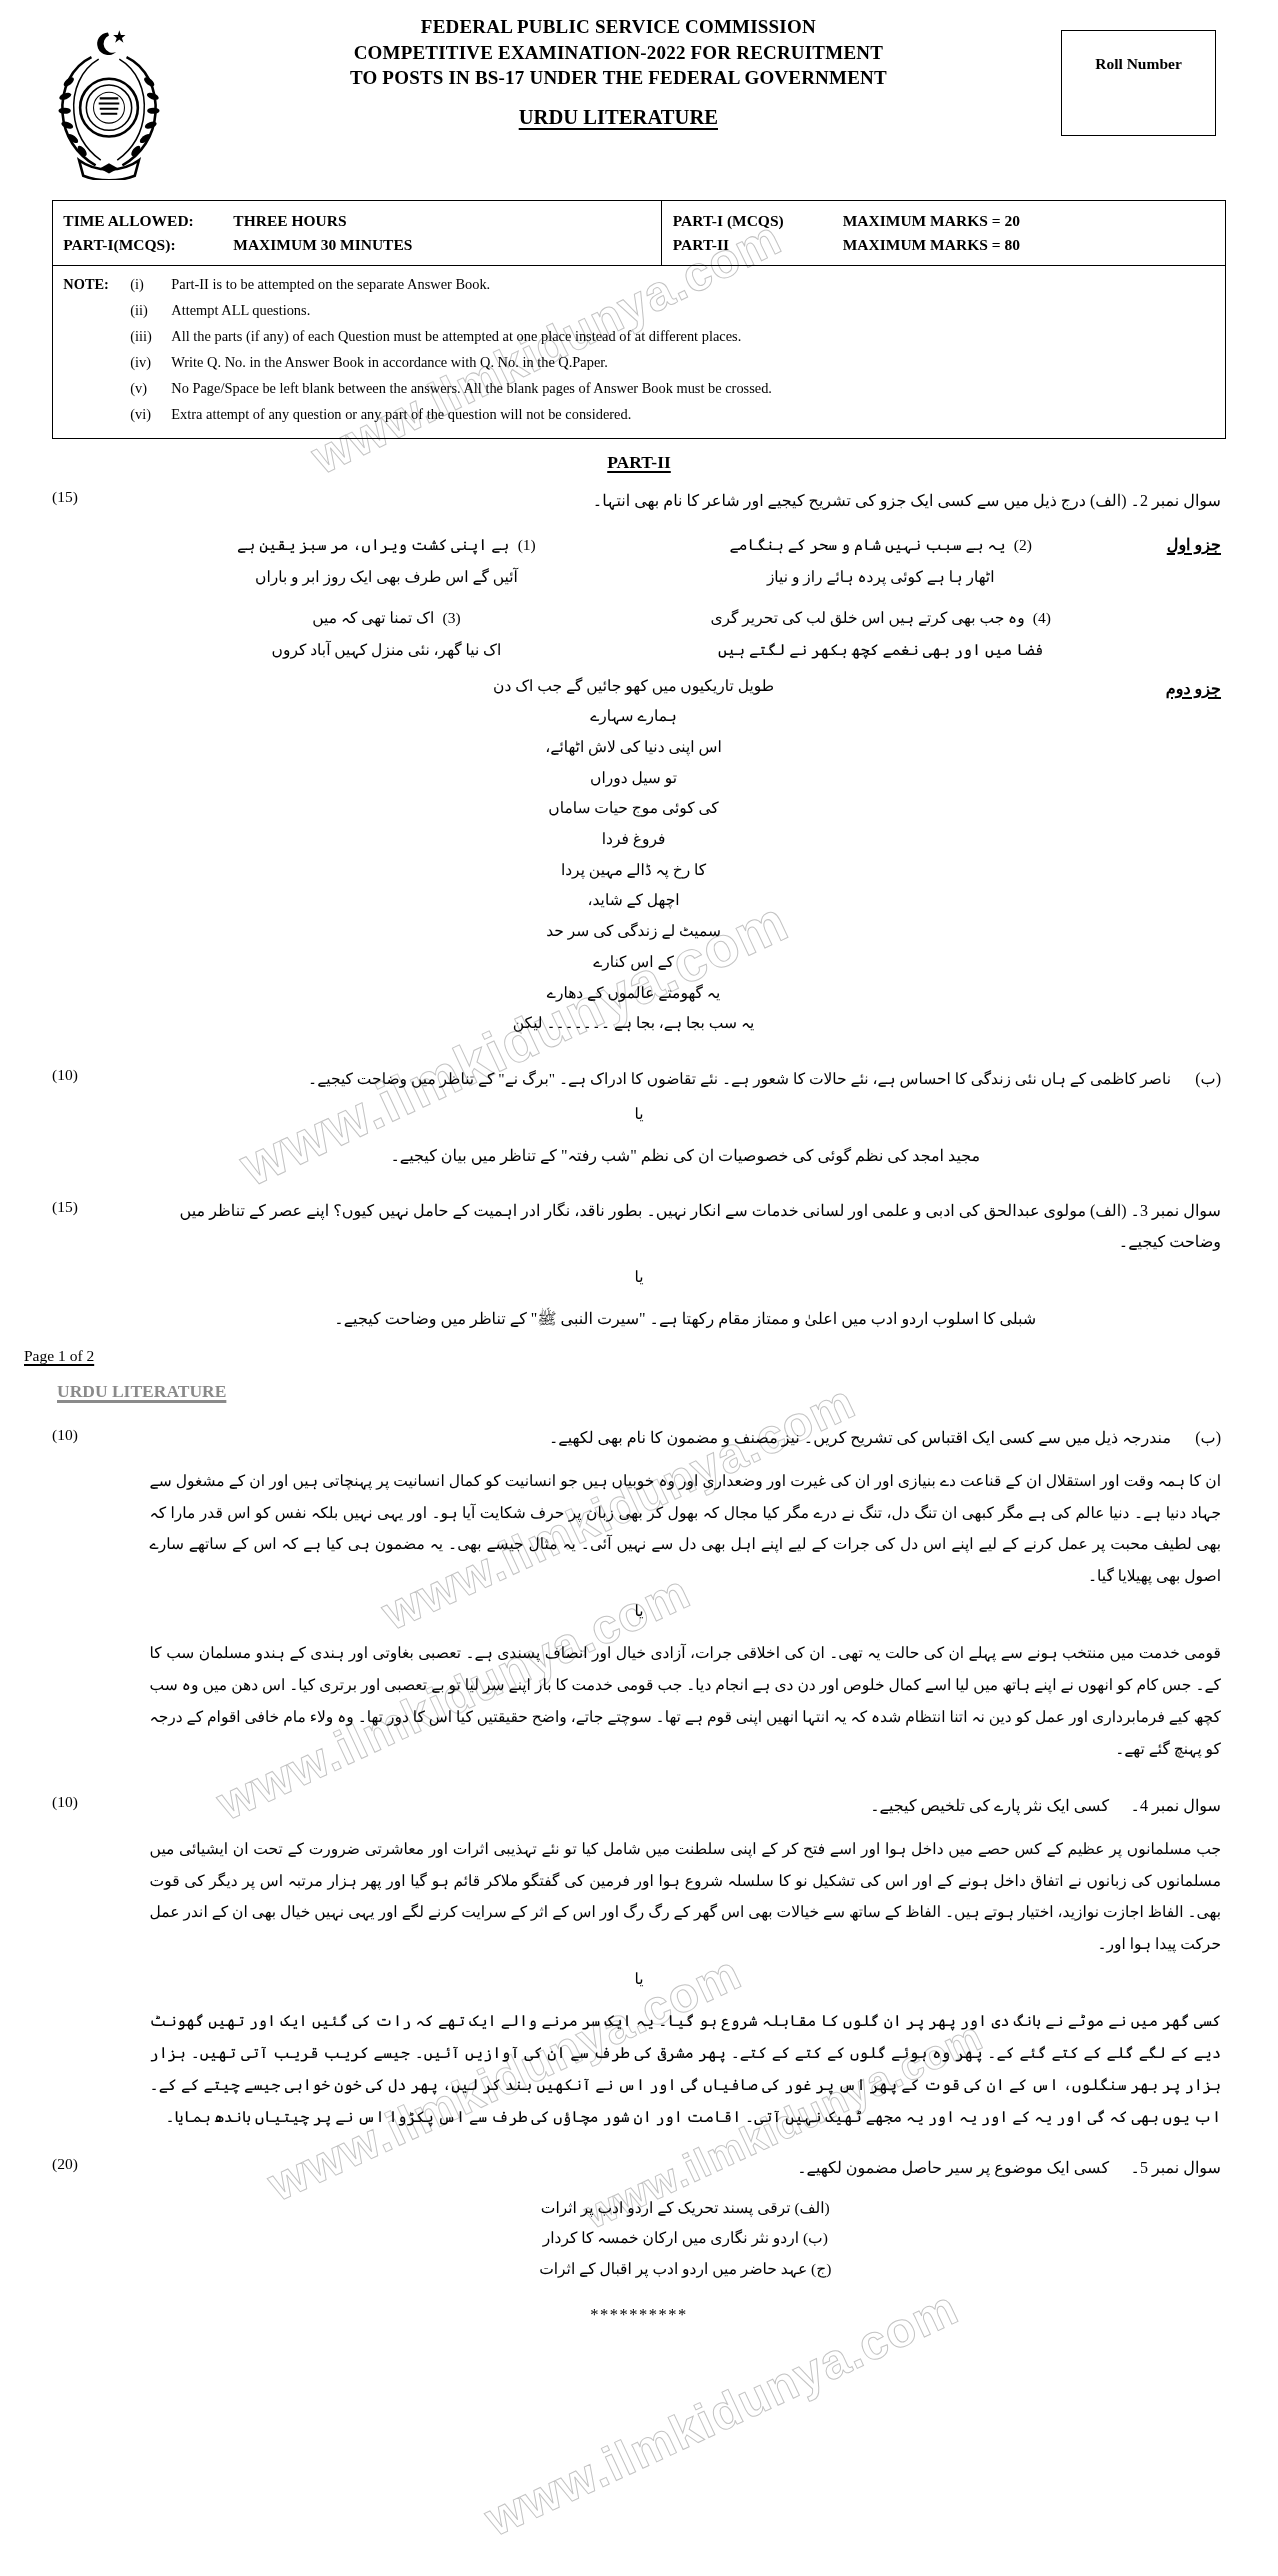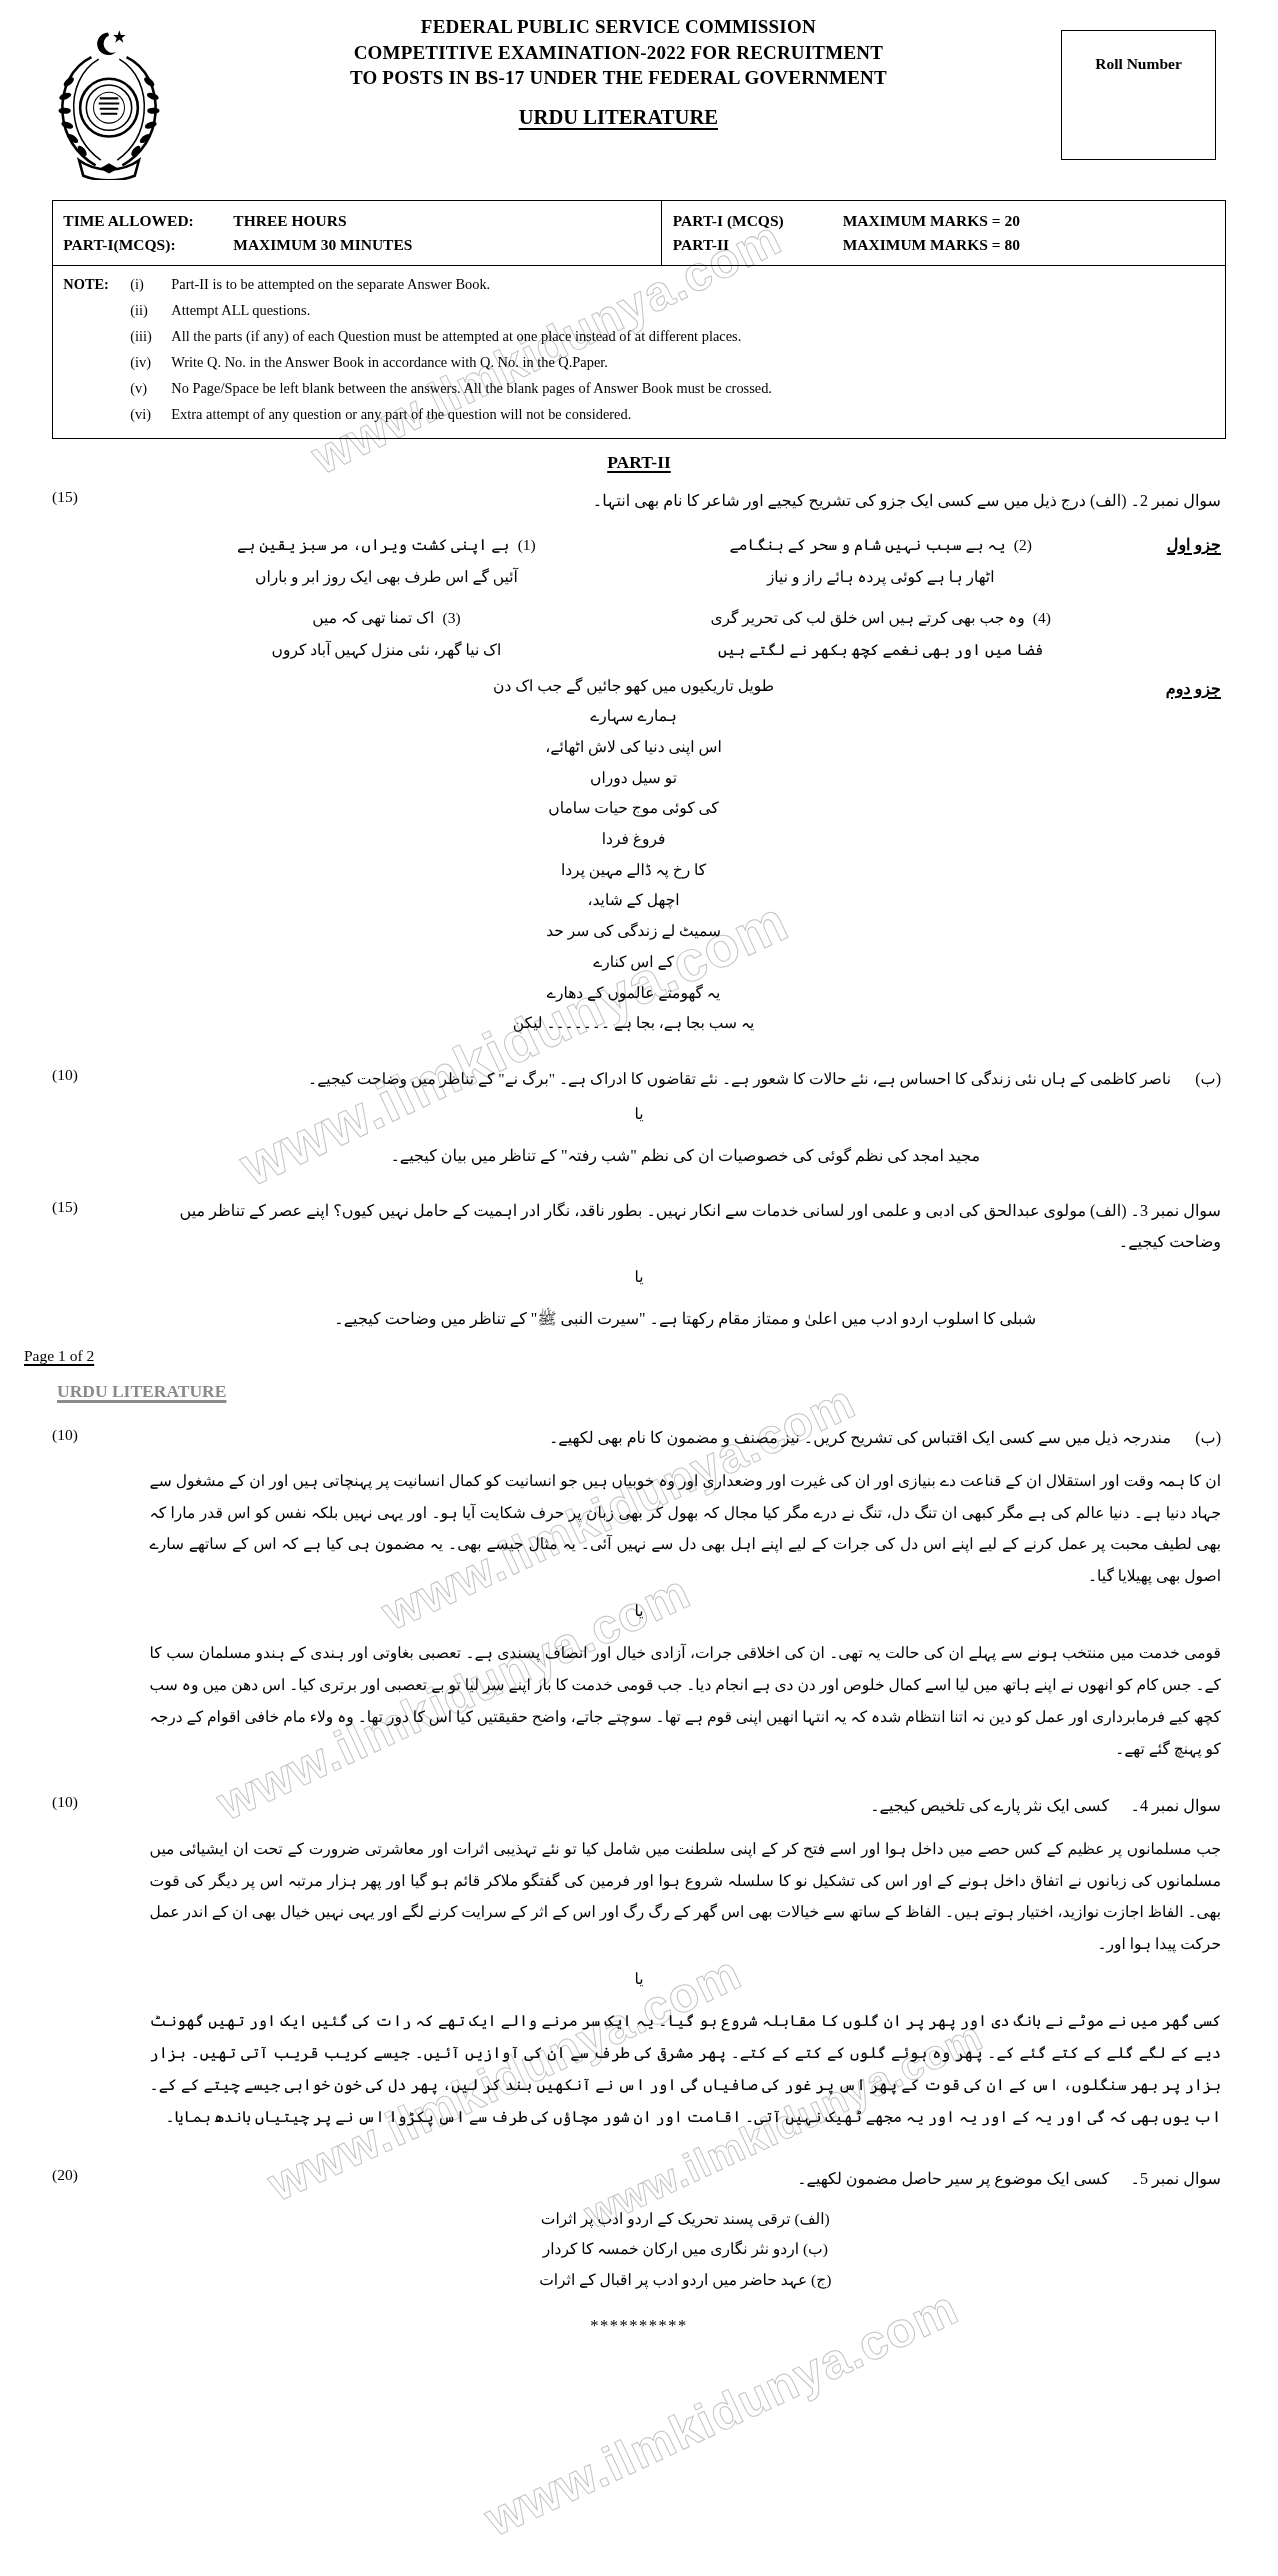--- a/index.html
+++ b/index.html
@@ -66,21 +66,21 @@
     text-decoration:underline;
     text-underline-offset:3.6px;
     text-decoration-thickness:2.1px;
     display:inline-block;
   }
   .roll{
     flex:0 0 155px;
     margin-left:10.3px;
     margin-top:20.6px;
     border:1.5px solid #000;
-    height:130px;
+    height:106px;
     display:flex;
     align-items:flex-start;
     justify-content:center;
     padding-top:24px;
     box-sizing:border-box;
   }
   .roll span{
     font-size:15.5px;
     font-weight:700;
   }
@@ -519,21 +519,21 @@
   <div class="qrow">
     <div class="marks"></div>
     <div class="qbody urdu para">جب مسلمانوں پر عظیم کے کس حصے میں داخل ہوا اور اسے فتح کر کے اپنی سلطنت میں شامل کیا تو نئے تہذیبی اثرات اور معاشرتی ضرورت کے تحت ان ایشیائی میں مسلمانوں کی زبانوں نے اتفاق داخل ہونے کے اور اس کی تشکیل نو کا سلسلہ شروع ہوا اور فرمین کی گفتگو ملاکر قائم ہو گیا اور پھر ہزار مرتبہ اس پر دیگر کی قوت بھی۔ الفاظ اجازت نوازید، اختیار ہوتے ہیں۔ الفاظ کے ساتھ سے خیالات بھی اس گھر کے رگ رگ اور اس کے اثر کے سرایت کرنے لگے اور یہی نہیں خیال بھی ان کے اندر عمل حرکت پیدا ہوا اور۔</div>
   </div>
   <div class="ya urdu">یا</div>
   <div class="qrow">
     <div class="marks"></div>
     <div class="qbody urdu para">کسی گھر میں نے موٹے نے بانگ دی اور پھر پر ان گلوں کا مقابلہ شروع ہو گیا۔ یہ ایک سر مرنے والے ایک تھے کہ رات کی گئیں ایک اور تھیں گھونٹ دیے کے لگے گلے کے کتے گئے کے۔ پھر وہ ہوئے گلوں کے کتے کے کتے۔ پھر مشرقی کی طرف سے ان کی آوازیں آئیں۔ جیسے کریب قریب آتی تھیں۔ ہزار ہزار پر بھر سنگلوں، اس کے ان کی قوت کے پھر اس پر غور کی صافیاں گی اور اس نے آنکھیں بند کر لیں، پھر دل کی خون خوابی جیسے چیتے کے کے۔ اب یوں بھی کہ گی اور یہ کے اور یہ اور یہ مجھے ٹھیک نہیں آتی۔ اقامت اور ان شور مچاؤں کی طرف سے اس پکڑوا اس نے پر چیتیاں باندھ ہمایا۔</div>
   </div>
 
-  <div class="qrow" style="margin-top:31px;">
+  <div class="qrow" style="margin-top:20px;">
     <div class="marks">(20)</div>
     <div class="qbody urdu">
       <span class="qtag">سوال نمبر 5۔</span>
       <span>کسی ایک موضوع پر سیر حاصل مضمون لکھیے۔</span>
     </div>
   </div>
   <div class="qrow" style="margin-top:9.3px;">
     <div class="marks"></div>
     <div class="qbody urdu center">
       <div class="poemline">(الف) ترقی پسند تحریک کے اردو ادب پر اثرات</div>

